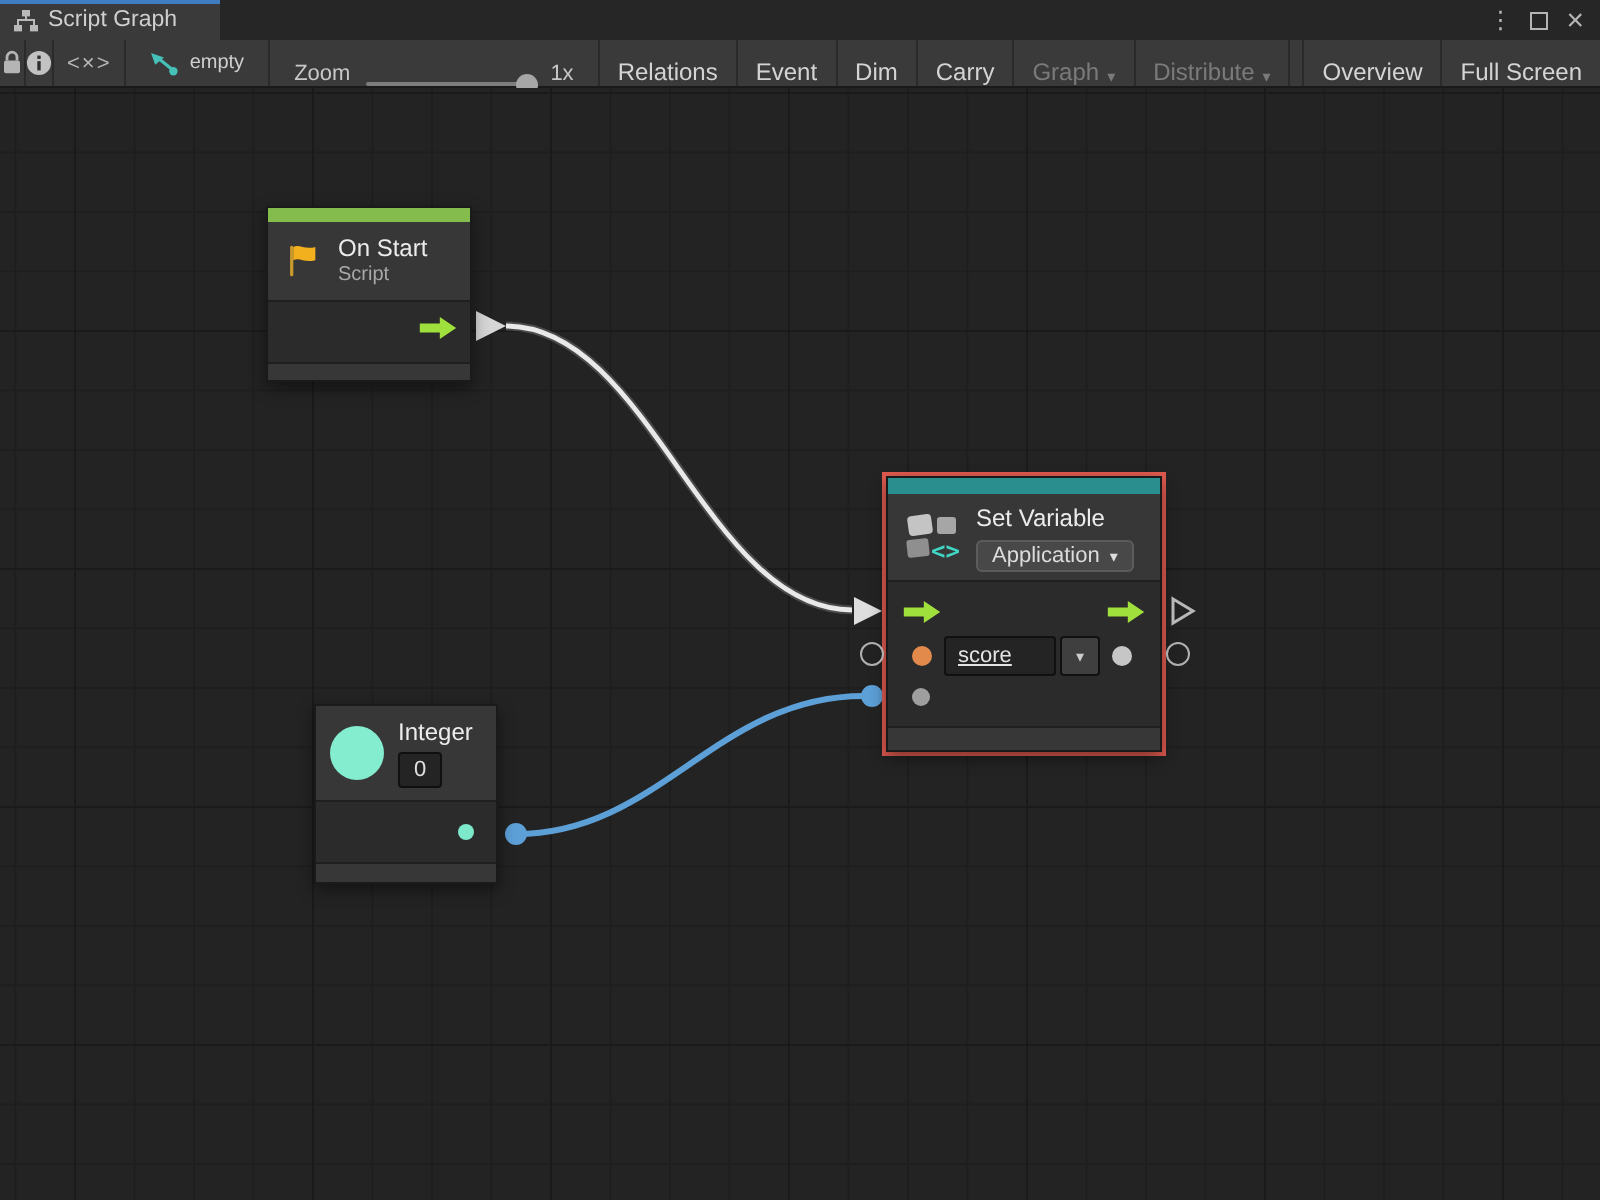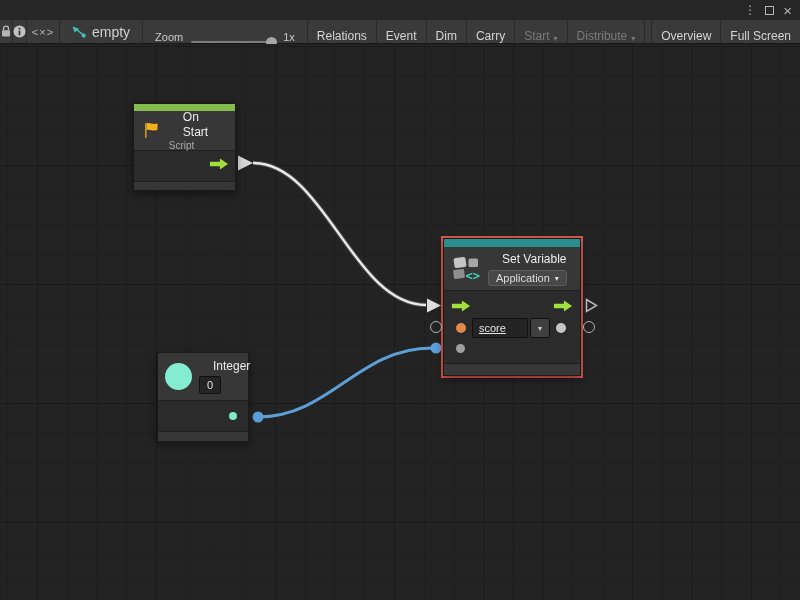--- a/index.html
+++ b/index.html
@@ -23,41 +23,41 @@
   .tseg { display:flex; align-items:center; justify-content:center; border-right:1px solid #2a2a2a; }
   .tseg.icon-btn { width:24px; }
   .tbtn { display:flex; align-items:flex-end; justify-content:center; padding:0 9px; border-right:1px solid #2a2a2a;
           white-space:nowrap; gap:4px; }
   .tbtn.disabled { color:#7a7a7a; }
   .caret { font-size:8px; line-height:1; padding-top:2px; }
   .gap-left { margin-left:6px; border-left:1px solid #2a2a2a; }
   .zoom-group { display:flex; align-items:flex-end; gap:8px; padding:0 12px; border-right:1px solid #2a2a2a; font-size:11px; color:#c9c9c9;}
   .zoom-track { position:relative; width:84px; height:2px; background:#7d7d7d; border-radius:1px; }
   .zoom-handle { position:absolute; right:-2px; top:-4.5px; width:11px; height:11px; border-radius:50%; background:#a6a6a6; }
-  .empty-group { display:flex; align-items:center; gap:6px; padding:0 12px; border-right:1px solid #2a2a2a; font-size:14px; color:#cfcfcf; }
+  .empty-group { display:flex; align-items:center; gap:6px; padding:0 12px; border-right:1px solid #2a2a2a; font-size:10px; color:#cfcfcf; }
 
   
   .canvas { position:relative; width:800px; height:556px;
     background-color:#232323;
     background-image:
       linear-gradient(to right,#1a1a1a 1px,transparent 1px),
       linear-gradient(to bottom,#1a1a1a 1px,transparent 1px),
       linear-gradient(to right,#1e1e1e 1px,transparent 1px),
       linear-gradient(to bottom,#1e1e1e 1px,transparent 1px);
     background-size:119px 119px,119px 119px,29.75px 29.75px,29.75px 29.75px;
     background-position:37px 0,0 2px,7.25px 0,0 2px; }
 
   .wires { position:absolute; left:0; top:0; width:800px; height:556px; }
 
   .node { position:absolute; border:1px solid #1a1a1a; box-shadow:0 3px 8px rgba(0,0,0,.45); background:#2b2b2b; }
   .stripe { height:7px; }
   .nhead { background:#373737; display:flex; align-items:center; gap:8px; padding:0 8px; border-bottom:1px solid #1f1f1f; }
   .nbody { position:relative; background:#2b2b2b; }
   .nfoot { background:#373737; border-top:1px solid #1f1f1f; }
-  .ntitle { font-size:12px; color:#ececec; line-height:1.25;margin-left:14px; }
+  .ntitle { font-size:12px; color:#ececec; line-height:1.25; }
   .nsub { font-size:10px; color:#a8a8a8; line-height:1.2; }
 
   .port-dot { position:absolute; border-radius:50%; }
   .hollow-circle { position:absolute; width:12px; height:12px; border:1.5px solid #b0b0b0; border-radius:50%; }
 
   
   .sel-wrap { position:absolute; left:441px; top:192px; width:142px; border:2px solid #e25b50; }
   .sv-node { border:1px solid #1a1a1a; box-shadow:0 3px 8px rgba(0,0,0,.45); }
   .scope-dd { margin-top:3px; background:#484848; border:1px solid #5c5c5c; border-radius:3px; padding:1px 7px;
               font-size:11px; color:#dcdcdc; display:inline-flex; align-items:center; gap:5px; width:fit-content; }
@@ -68,20 +68,30 @@
 
   
   .int-circle { width:27px; height:27px; border-radius:50%; background:#85edcf; flex:none; }
   .int-field { width:22px; height:18px; background:#242424; border:1px solid #101010; border-radius:2px;
                font-size:11px; color:#e0e0e0; text-align:center; line-height:16px; margin-top:2px; }
 </style>
 </head>
 <body>
 
 <div class="titlebar">
+  <div class="tab">
+    <span class="tab-accent"></span>
+    <svg width="12" height="11" viewBox="0 0 12 11">
+      <rect x="4" y="0" width="4" height="3.2" fill="#b9b9b9"></rect>
+      <path d="M6 3 V5 M2 7.5 V5 H10 V7.5" stroke="#b9b9b9" stroke-width="1" fill="none"></path>
+      <rect x="0" y="7.5" width="4" height="3.2" fill="#b9b9b9"></rect>
+      <rect x="8" y="7.5" width="4" height="3.2" fill="#b9b9b9"></rect>
+    </svg>
+    <span>Script Graph</span>
+  </div>
   <div class="win-controls">
     <span class="kebab">⋮</span>
     <span class="maxbox"></span>
     <span class="closex">×</span>
   </div>
 </div>
 
 <div class="toolbar">
   <div class="tseg icon-btn">
     <svg width="12" height="13" viewBox="0 0 12 13">
@@ -120,21 +130,21 @@
   <div class="tbtn">
       <span>Event</span>
     </div>
   <div class="tbtn">
       <span>Dim</span>
     </div>
   <div class="tbtn">
       <span>Carry</span>
     </div>
   <div class="tbtn disabled">
-    <span>Start</span>
+    <span>Graph</span>
       <span class="caret">▾</span>
   </div>
   <div class="tbtn disabled">
     <span>Distribute</span>
       <span class="caret">▾</span>
   </div>
   <div class="tbtn gap-left">
       <span>Overview</span>
     </div>
   <div class="tbtn" style="border-right:none">

